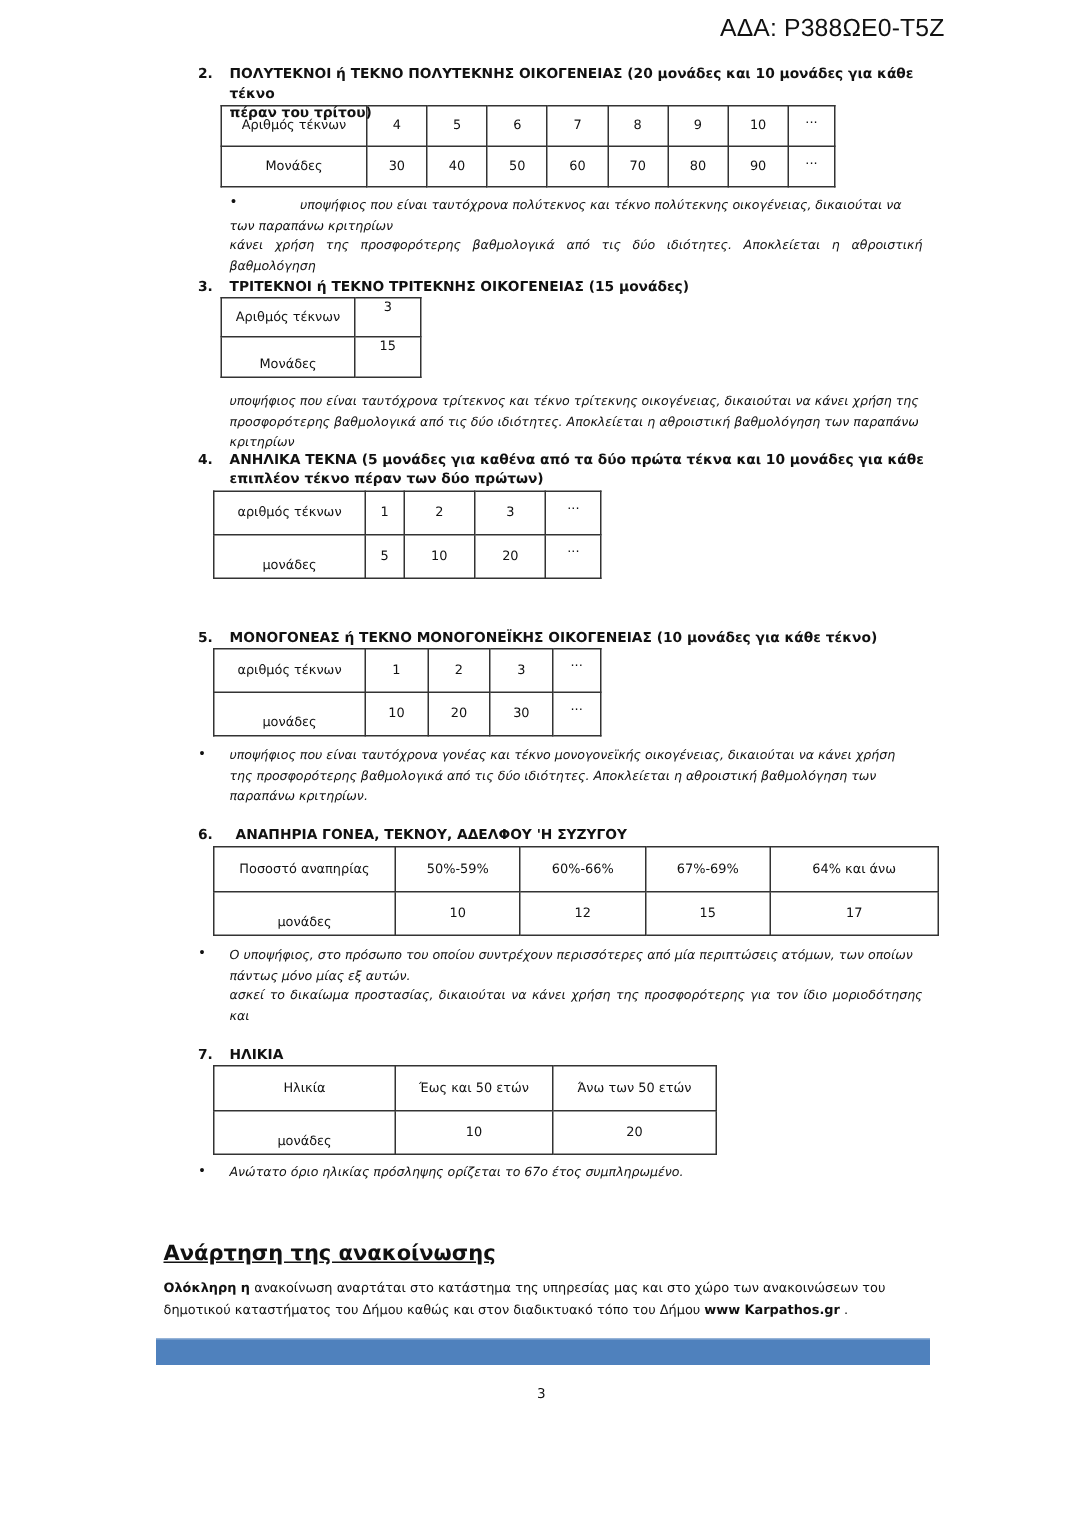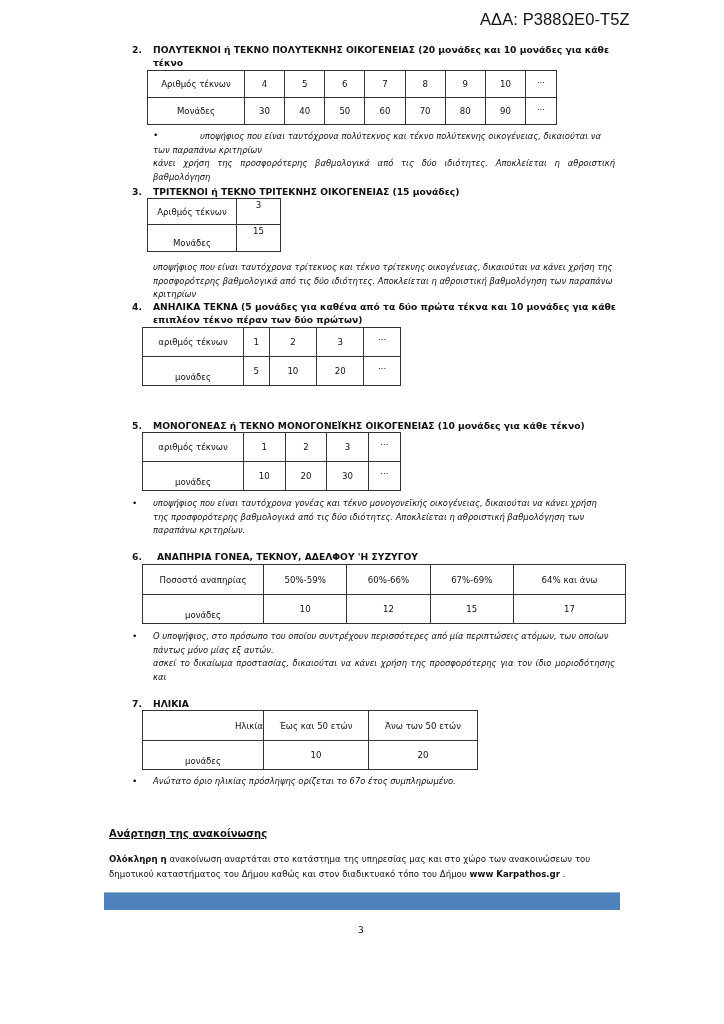--- a/index.html
+++ b/index.html
@@ -10,34 +10,35 @@
   .abs { position: absolute; }
   .ada { top: 10px; left: 480px; font-family: "Liberation Sans", sans-serif; font-size: 16.5px; color: #111; letter-spacing: 0.1px; }
   .heading { font-size: 9.2px; font-weight: bold; line-height: 13px; }
   .heading .num { display: inline-block; position: absolute; left: -21px; }
   .note { font-size: 8.4px; font-style: italic; line-height: 13.5px; text-align: justify; }
   .bullet { position: absolute; font-size: 9px; }
   table.t { border-collapse: collapse; position: absolute; font-size: 8.6px; }
   table.t td { border: 1.2px solid #333; text-align: center; padding: 0; }
   table.t td.top { vertical-align: top; padding-top: 4px; }
   table.t td.lbl-low { vertical-align: bottom; padding-bottom: 3px; }
-  .sect-title { font-size: 10px; font-weight: bold; text-decoration: underline; }
+  .sect-title { font-size: 14px; font-weight: bold; text-decoration: underline; }
   .para { font-size: 8.6px; line-height: 14.5px; text-align: justify; }
   .para b { font-weight: bold; }
   .bar { left: 104px; top: 892px; width: 516px; height: 18px; background: #4f81bd; border-top: 1px solid #95b3d7; box-sizing: border-box; }
   .pagenum { top: 925px; left: 358px; font-size: 9px; }
 </style>
 </head>
 <body>
 
 <div class="abs ada">ΑΔΑ: Ρ388ΩΕ0-Τ5Ζ</div>
 
 <div class="abs heading" style="top:43px;left:153px;width:470px;">
   <span class="num">2.</span>
   <div>ΠΟΛΥΤΕΚΝΟΙ ή ΤΕΚΝΟ ΠΟΛΥΤΕΚΝΗΣ ΟΙΚΟΓΕΝΕΙΑΣ (20 μονάδες και 10 μονάδες για κάθε τέκνο</div>
+  <div>πέραν του τρίτου)</div>
 </div>
 <table class="t" style="top:70px;left:147px;width:410px;">
   <tbody>
       <tr style="height:27px;">
     <td style="width:96px;">Αριθμός τέκνων</td>
     <td>4</td>
     <td>5</td>
     <td>6</td>
     <td>7</td>
     <td>8</td>
@@ -169,21 +170,21 @@
   <div>ασκεί το δικαίωμα προστασίας, δικαιούται να κάνει χρήση  της προσφορότερης για τον ίδιο μοριοδότησης και</div>
 </div>
 
 <div class="abs heading" style="top:697px;left:153px;width:470px;">
   <span class="num">7.</span>
   <span>ΗΛΙΚΙΑ</span>
 </div>
 <table class="t" style="top:710px;left:142px;width:336px;">
   <tbody>
       <tr style="height:30px;">
-    <td style="width:120px;text-align:right;">Ηλικία</td>
+    <td style="width:120px;">Ηλικία</td>
     <td>Έως και 50 ετών</td>
     <td>Άνω των 50 ετών</td>
   </tr>
   <tr style="height:29px;">
     <td class="lbl-low">μονάδες</td>
     <td>10</td>
     <td>20</td>
   </tr>
 </tbody>
   </table>

